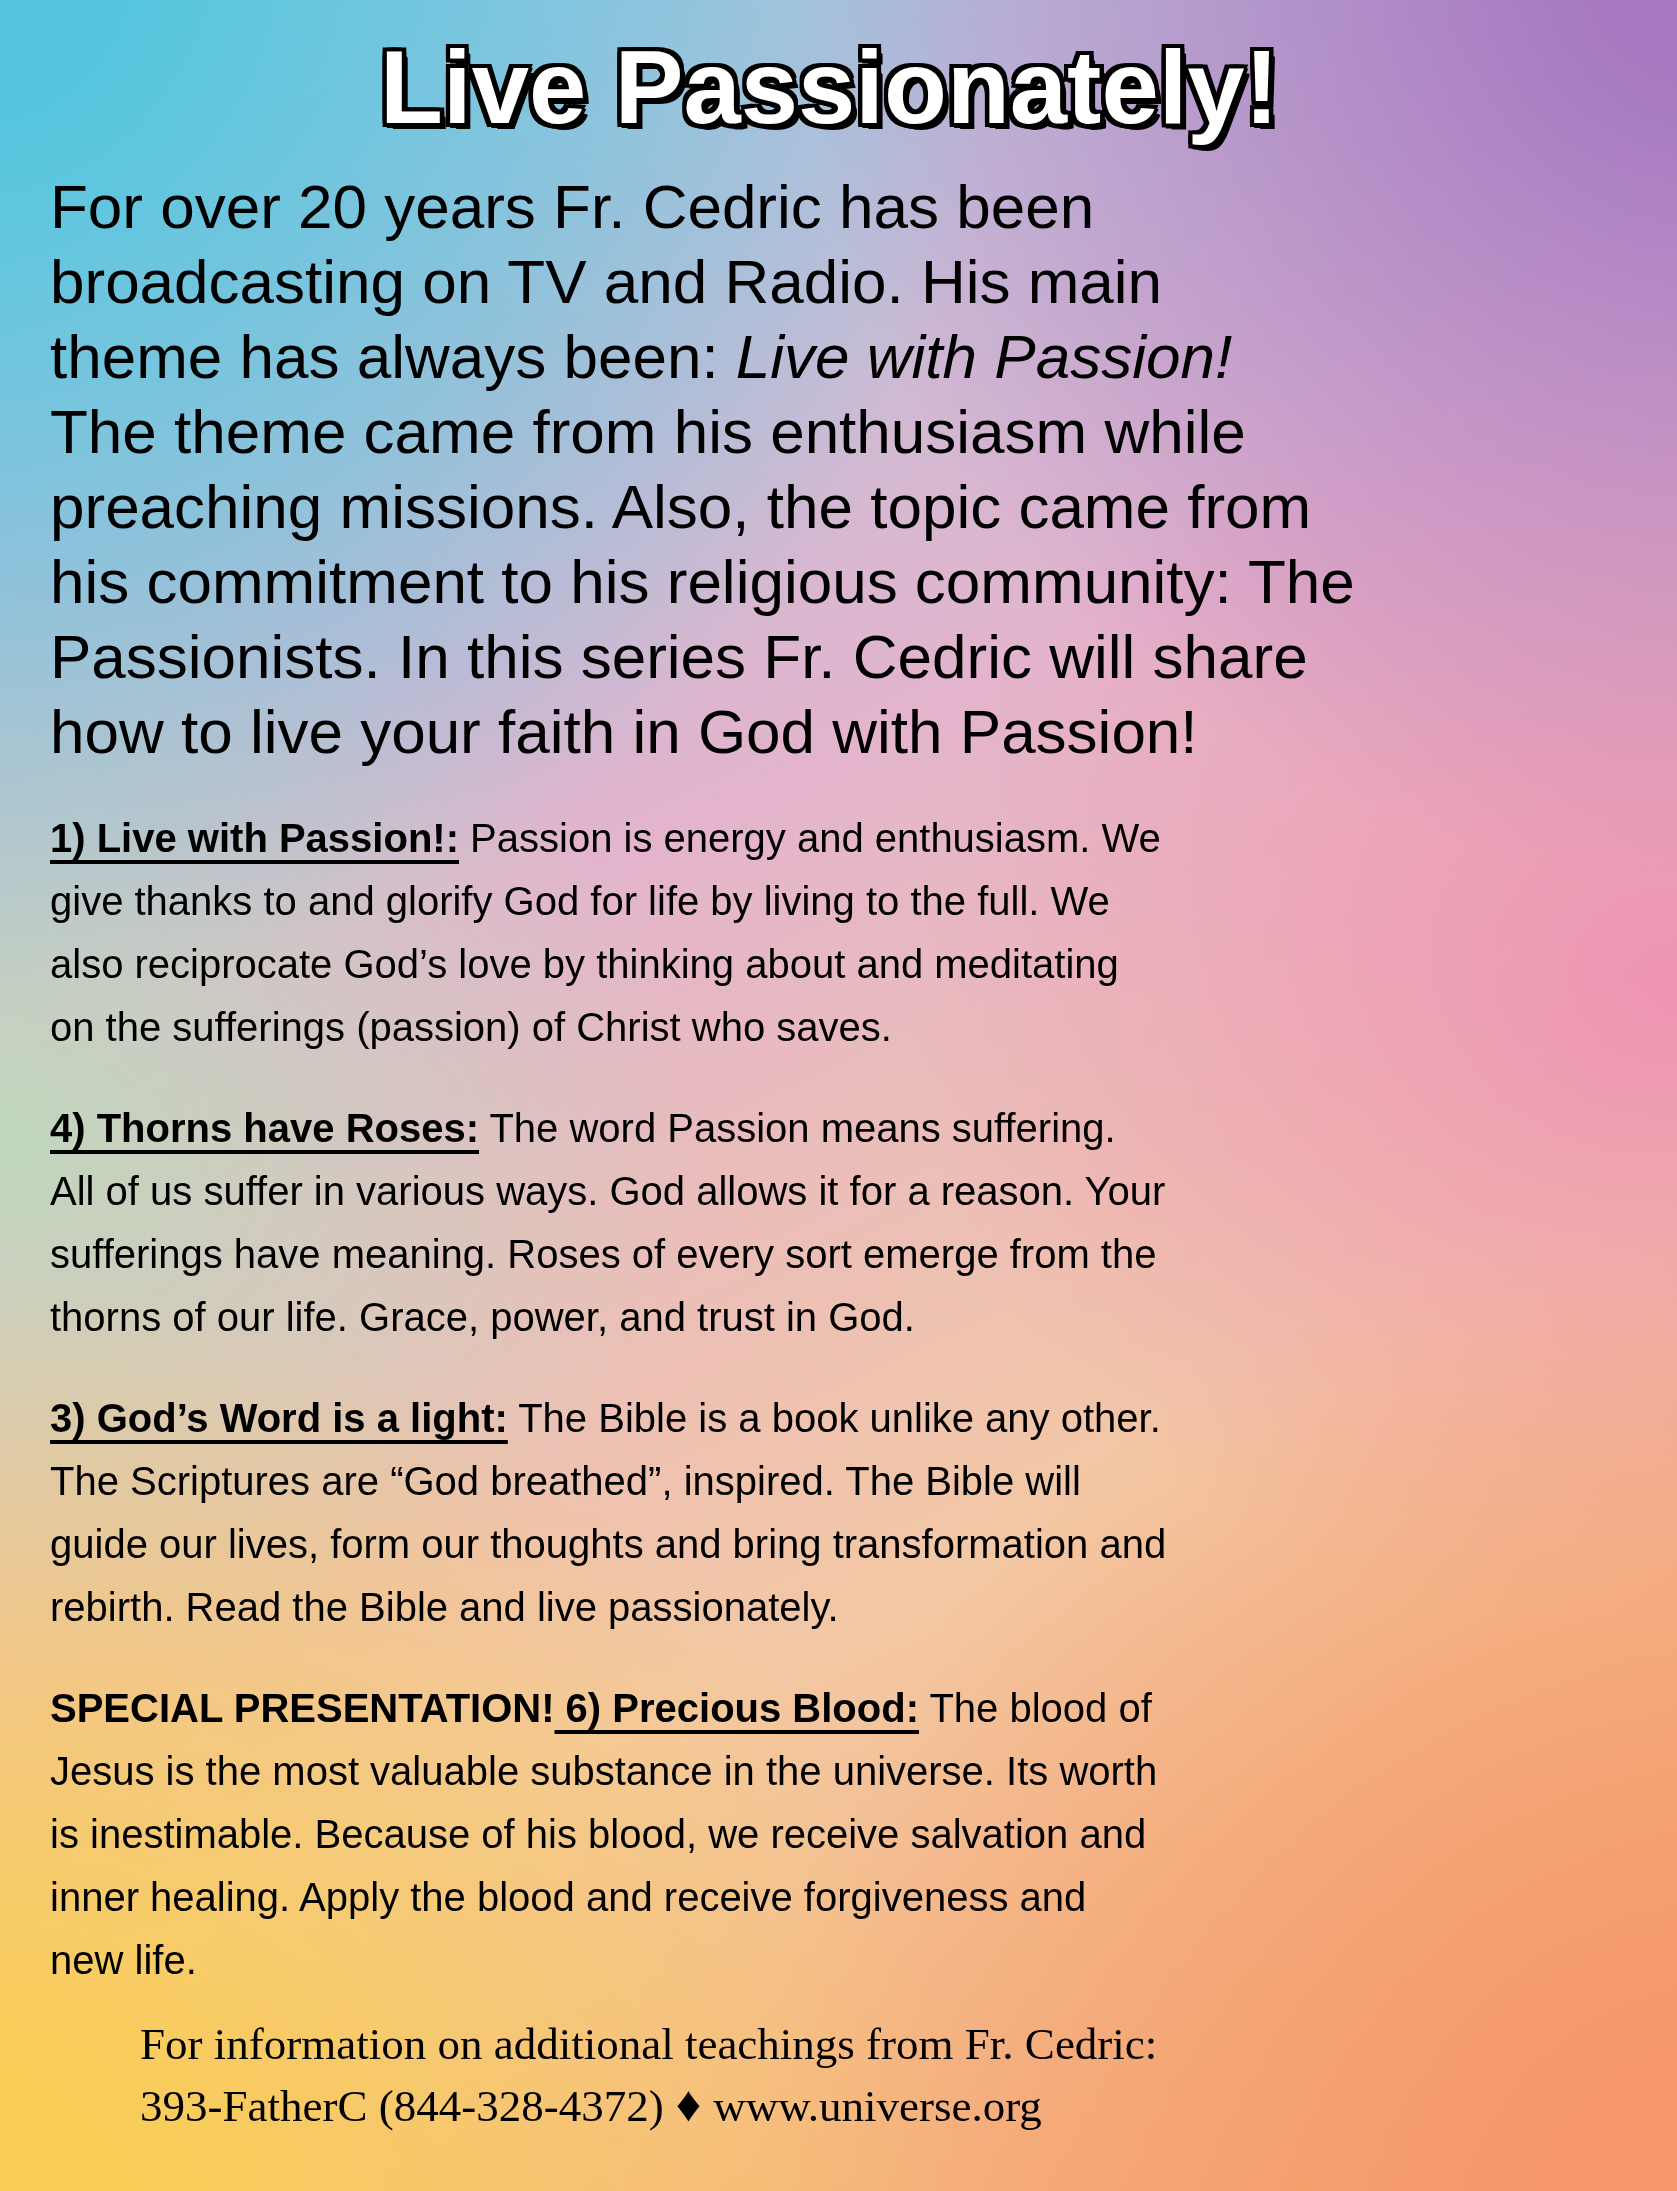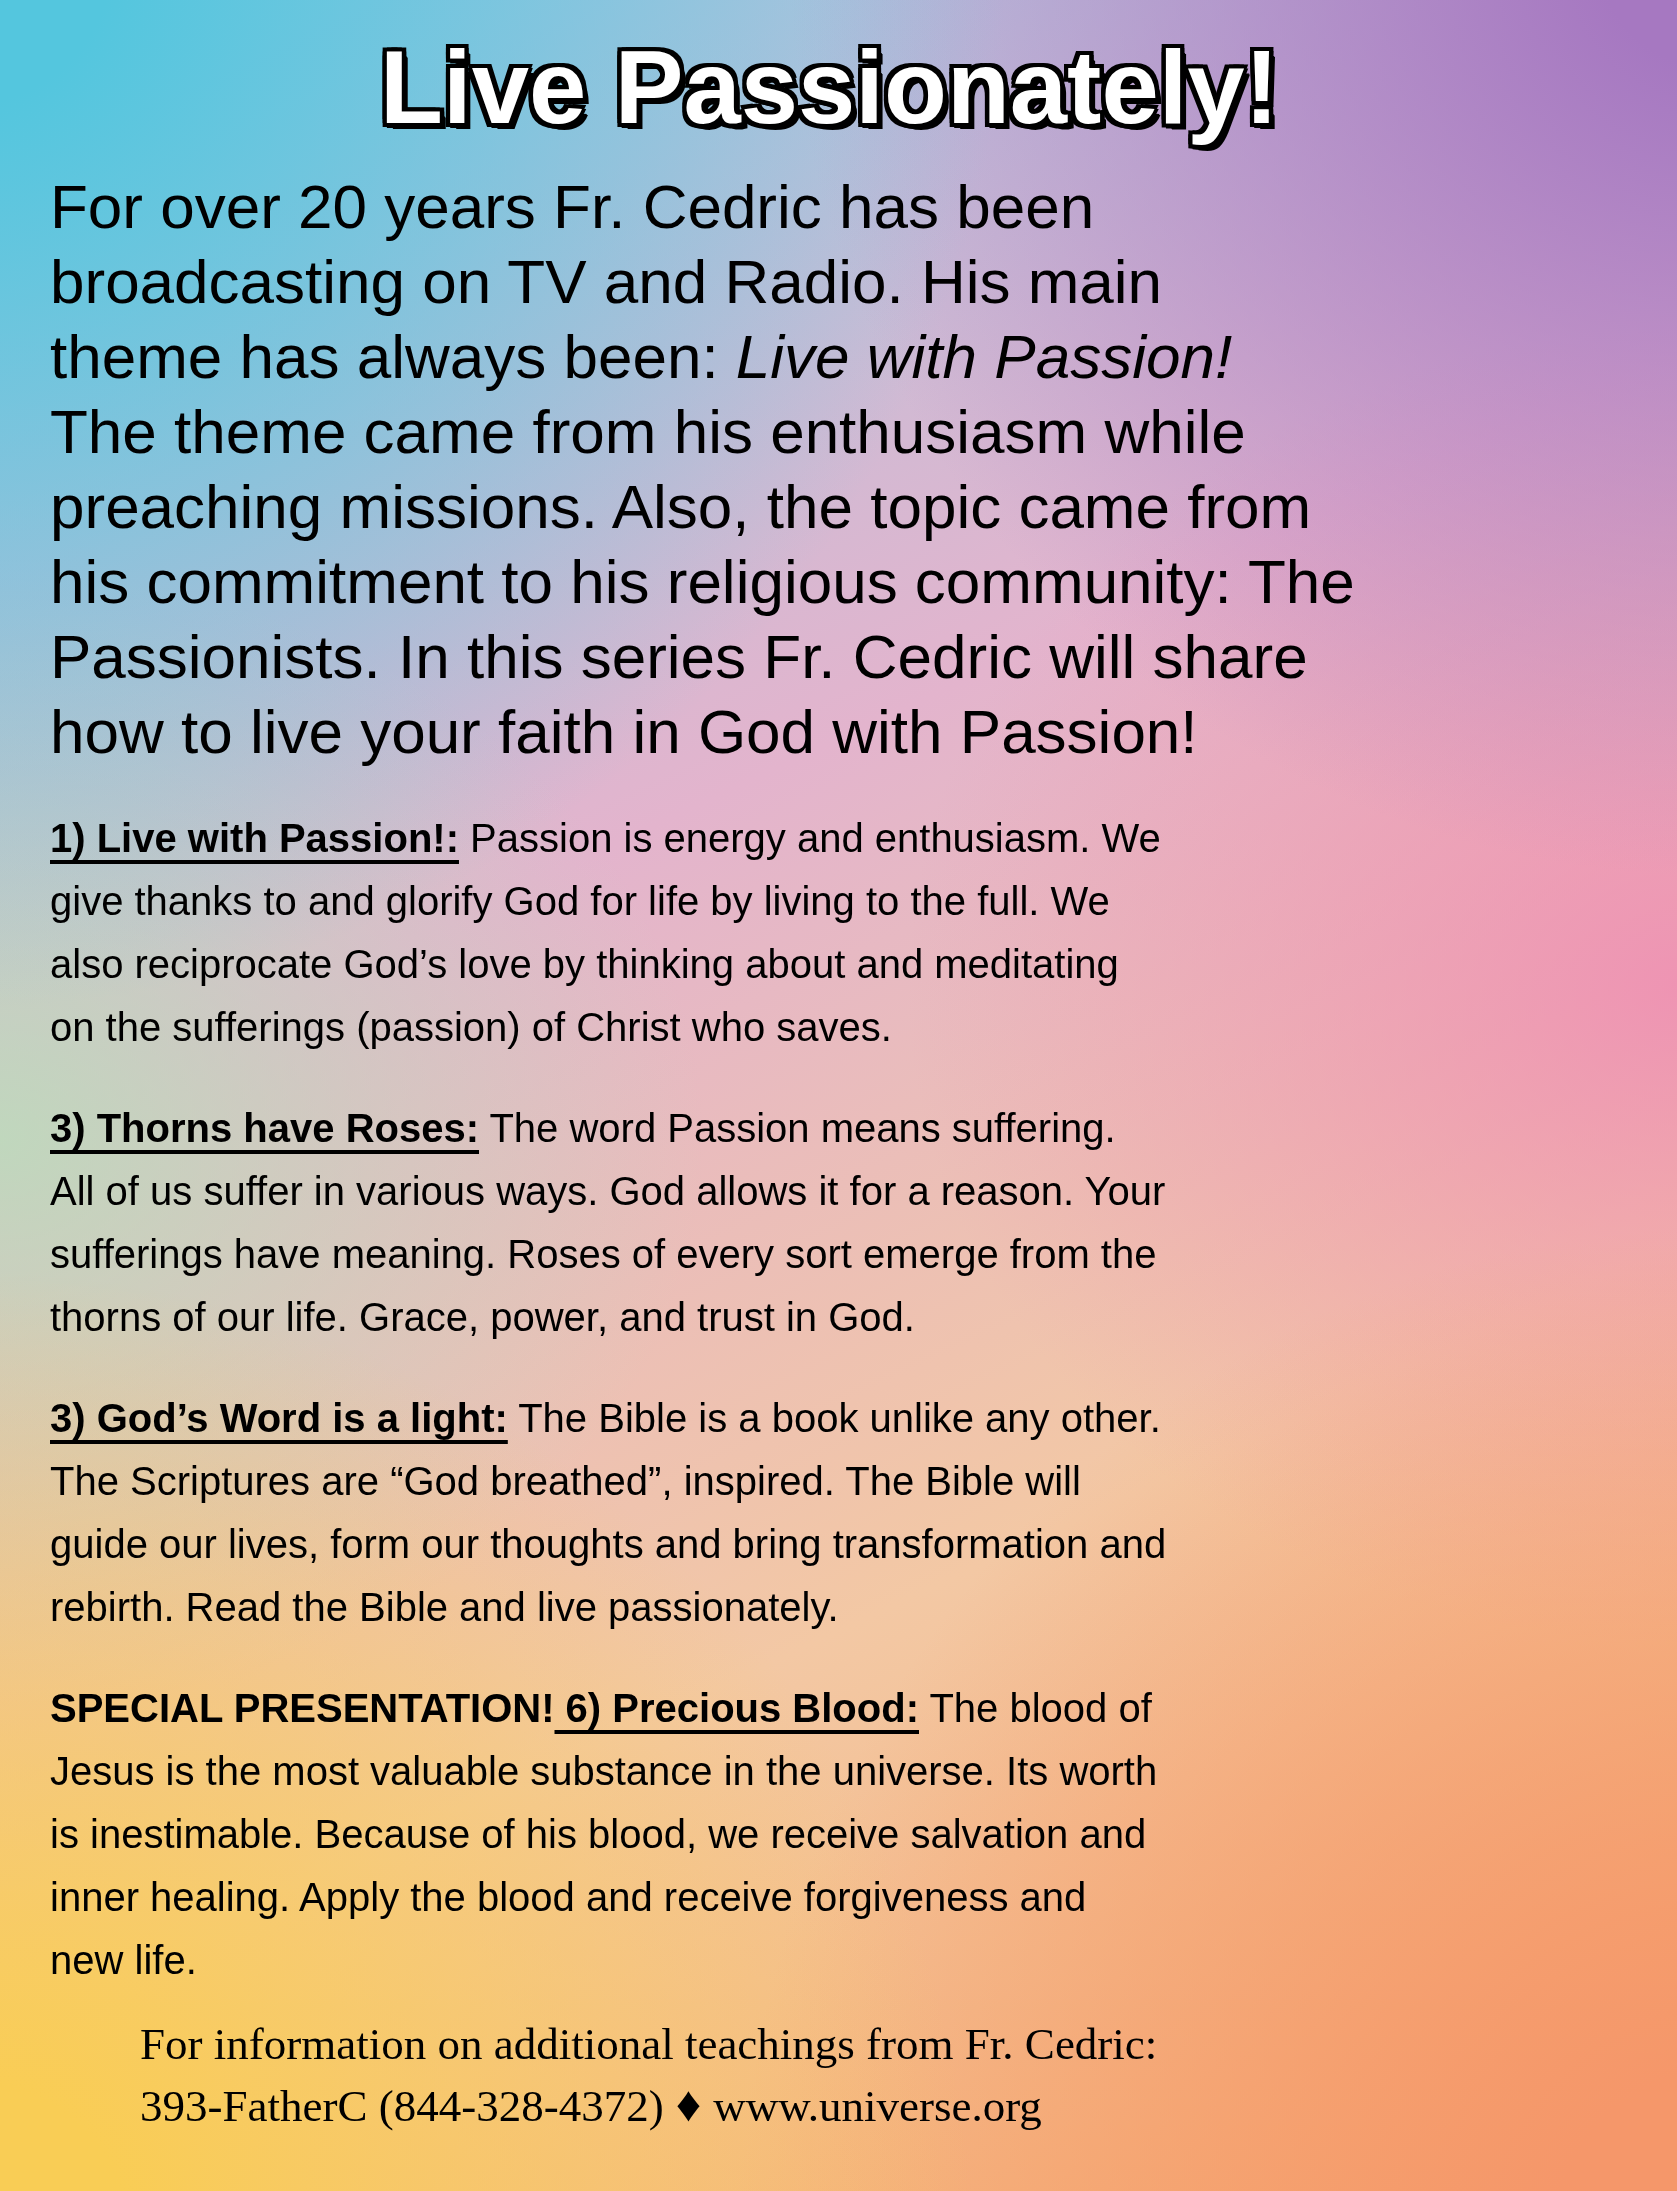--- a/index.html
+++ b/index.html
@@ -91,21 +91,21 @@
 preaching missions. Also, the topic came from
 his commitment to his religious community: The
 Passionists. In this series Fr. Cedric will share
 how to live your faith in God with Passion!</span></p>
 
   <p class="section"><span class="hd">1) Live with Passion!:</span><span> Passion is energy and enthusiasm. We
 give thanks to and glorify God for life by living to the full. We
 also reciprocate God’s love by thinking about and meditating
 on the sufferings (passion) of Christ who saves.</span></p>
 
-  <p class="section"><span class="hd">3) Thorns have Roses:</span><span> The word Passion means suffering.
+  <p class="section"><span class="hd">4) Thorns have Roses:</span><span> The word Passion means suffering.
 All of us suffer in various ways. God allows it for a reason. Your
 sufferings have meaning. Roses of every sort emerge from the
 thorns of our life. Grace, power, and trust in God.</span></p>
 
   <p class="section"><span class="hd">3) God’s Word is a light:</span><span> The Bible is a book unlike any other.
 The Scriptures are “God breathed”, inspired. The Bible will
 guide our lives, form our thoughts and bring transformation and
 rebirth. Read the Bible and live passionately.</span></p>
 
   <p class="section"><span class="hd-plain">SPECIAL PRESENTATION!</span><span class="hd"> 6) Precious Blood:</span><span> The blood of

